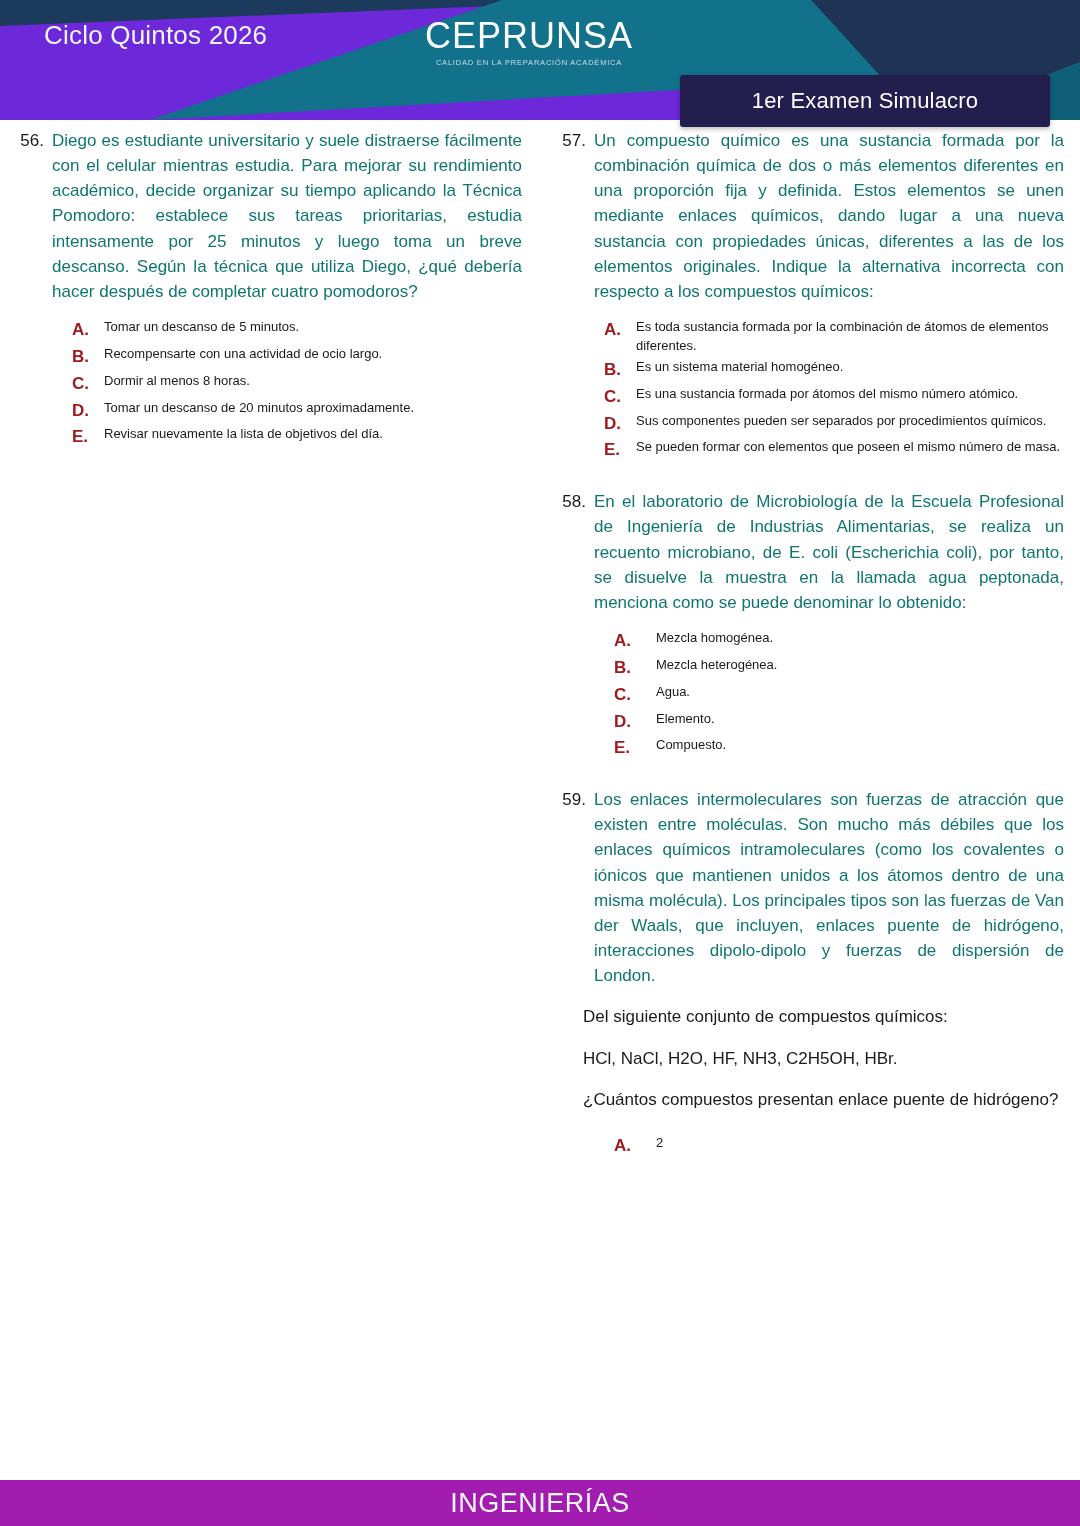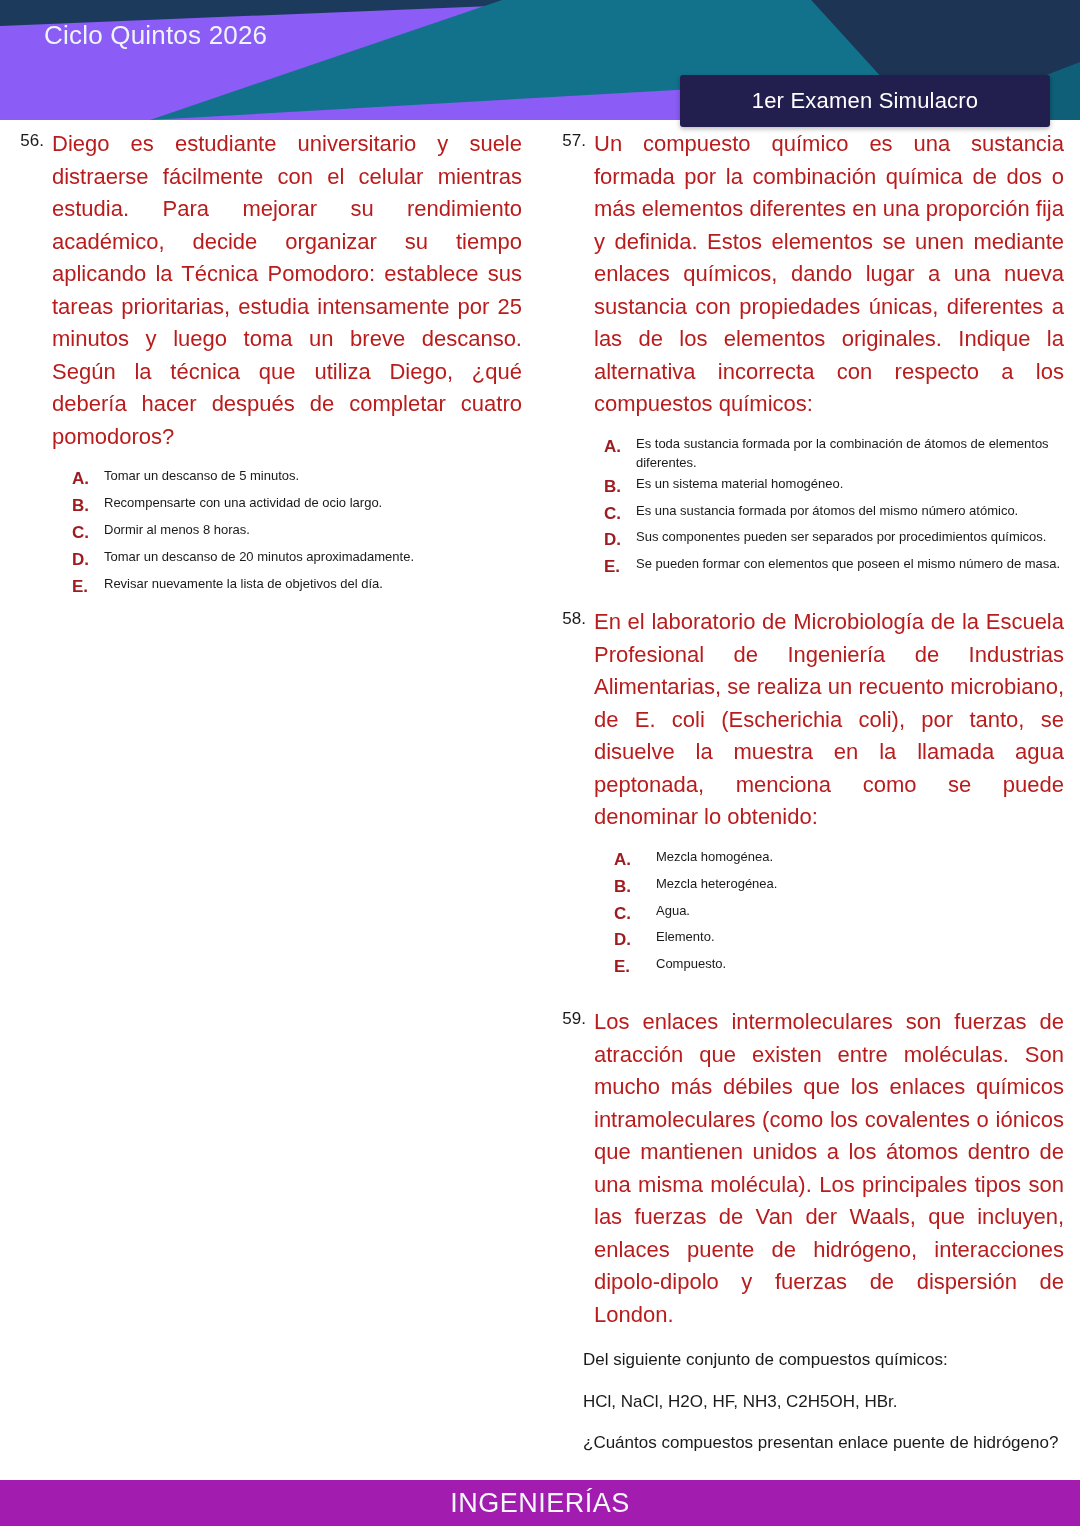--- a/index.html
+++ b/index.html
@@ -20,21 +20,21 @@
     background: #ffffff;
     overflow: hidden;
   }
 
   
   .header {
     position: absolute;
     top: 0; left: 0;
     width: 1080px;
     height: 120px;
-    background: #8b5cf6;
+    background: #6d28d9;
     overflow: visible;
   }
 
   
   .hdr-shape-tl {
     position: absolute;
     top: 0; left: 0;
     width: 640px;
     height: 26px;
     background: #1b3a5c;
@@ -157,22 +157,22 @@
     width: 38px;
     flex: 0 0 38px;
     font-size: 17px;
     color: #1a1a1a;
     text-align: right;
     padding-right: 8px;
     line-height: 1.48;
   }
   .q-text {
     flex: 1;
-    font-size: 22px;
-    color: #b91c1c;
+    font-size: 17px;
+    color: #0f766e;
     line-height: 1.48;
     text-align: justify;
     text-justify: inter-word;
     hyphens: none;
   }
 
   .q-extra {
     margin-left: 27px;
     font-size: 17px;
     color: #1a1a1a;
@@ -234,20 +234,24 @@
 <div class="page">
 
   <div class="header">
     <div class="hdr-shape-tl"></div>
     <div class="hdr-shape-mid"></div>
     <div class="hdr-shape-right"></div>
     <div class="hdr-shape-notch"></div>
 
     <div class="cycle-title">Ciclo Quintos 2026</div>
 
+    <div class="logo-block">
+      <div class="logo-word">CEPRUNSA</div>
+      <div class="logo-tag">CALIDAD EN LA PREPARACIÓN ACADÉMICA</div>
+    </div>
   </div>
 
   <div class="exam-badge">
     <span>1er Examen Simulacro</span>
   </div>
 
   <div class="content">
 
     <div class="col col-left">
 

